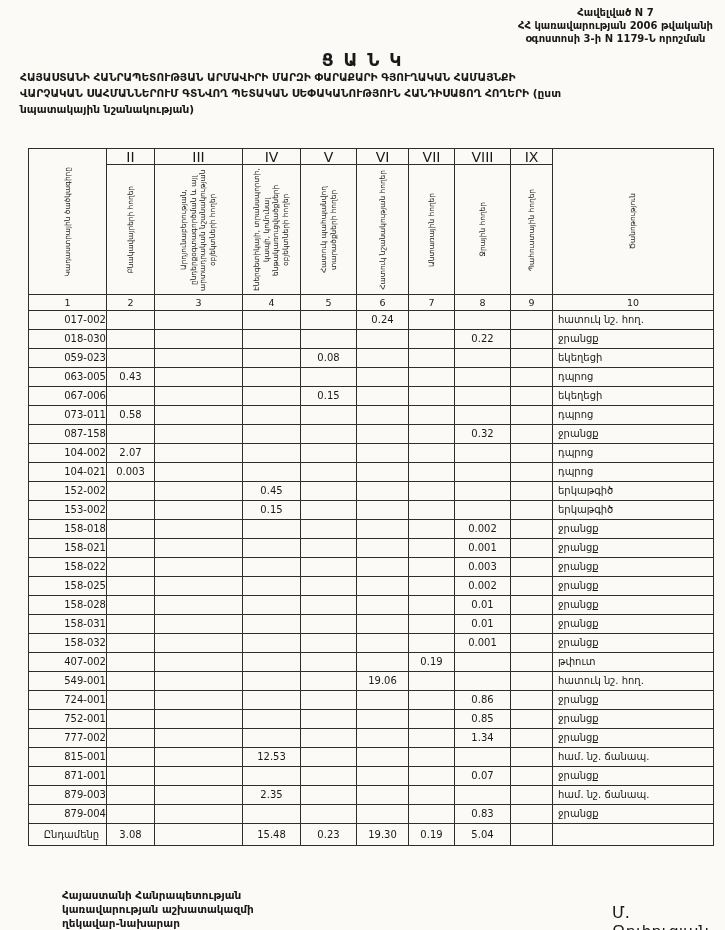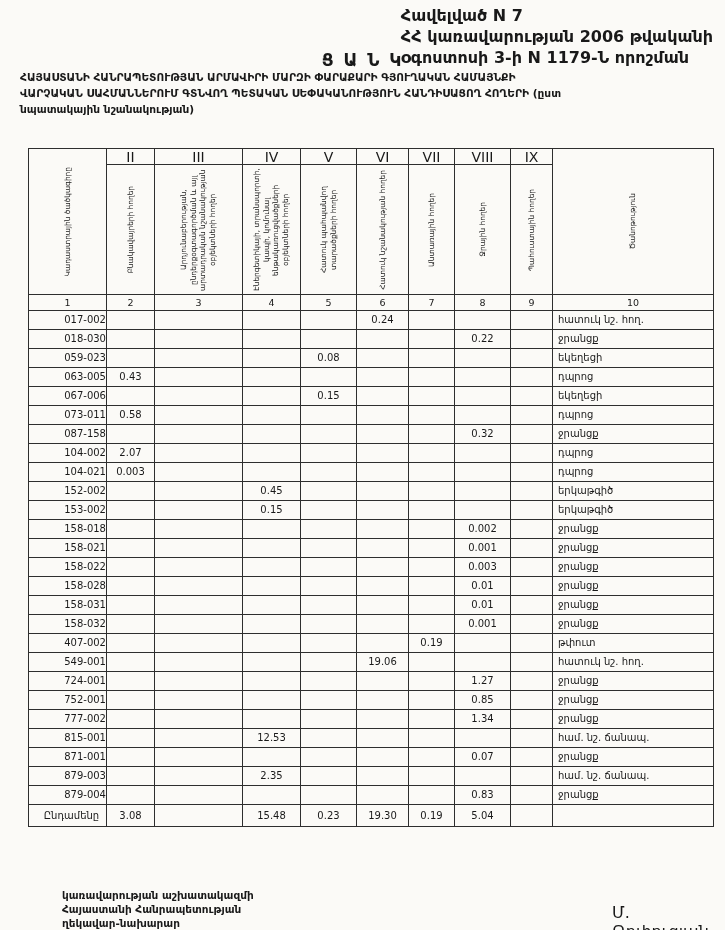--- a/index.html
+++ b/index.html
@@ -4,22 +4,22 @@
 <style>
   * { box-sizing: border-box; margin: 0; padding: 0; }
   html,body { background:#e8e8e6; }
   body { font-family:"DejaVu Sans", sans-serif; color:#191919; }
   .page {
     position: relative; width: 725px; height: 930px;
     background: #fbfaf7; margin: 0 auto; overflow: hidden;
   }
   .corner-block {
     position: absolute; top: 6px; right: 12px;
-    font-weight: bold;
-    font-size: 16px; line-height: 1.3;
+    text-align: center; font-weight: bold;
+    font-size: 10px; line-height: 1.3;
   }
   .doc-kind {
     position: absolute; top: 50px; left: 0; right: 0;
     text-align: center; font-weight: bold; font-size: 17px; letter-spacing: 2px;
   }
   .main-title {
     position: absolute; top: 70px; left: 20px; right: 12px;
     font-weight: bold; font-size: 10.6px; line-height: 1.5;
   }
   table.land {
@@ -332,20 +332,32 @@
           <td class="num"></td>
           <td class="num"></td>
           <td class="num"></td>
           <td class="num"></td>
           <td class="num"></td>
           <td class="num">0.003</td>
           <td class="num"></td>
           <td class="note">ջրանցք</td>
         </tr>
         <tr>
+          <td class="code">158-025</td>
+          <td class="num"></td>
+          <td class="num"></td>
+          <td class="num"></td>
+          <td class="num"></td>
+          <td class="num"></td>
+          <td class="num"></td>
+          <td class="num">0.002</td>
+          <td class="num"></td>
+          <td class="note">ջրանցք</td>
+        </tr>
+        <tr>
           <td class="code">158-028</td>
           <td class="num"></td>
           <td class="num"></td>
           <td class="num"></td>
           <td class="num"></td>
           <td class="num"></td>
           <td class="num"></td>
           <td class="num">0.01</td>
           <td class="num"></td>
           <td class="note">ջրանցք</td>
@@ -399,21 +411,21 @@
           <td class="note">հատուկ նշ. հող.</td>
         </tr>
         <tr>
           <td class="code">724-001</td>
           <td class="num"></td>
           <td class="num"></td>
           <td class="num"></td>
           <td class="num"></td>
           <td class="num"></td>
           <td class="num"></td>
-          <td class="num">1.27</td>
+          <td class="num">0.86</td>
           <td class="num"></td>
           <td class="note">ջրանցք</td>
         </tr>
         <tr>
           <td class="code">752-001</td>
           <td class="num"></td>
           <td class="num"></td>
           <td class="num"></td>
           <td class="num"></td>
           <td class="num"></td>
@@ -491,19 +503,19 @@
           <td class="num">19.30</td>
           <td class="num">0.19</td>
           <td class="num">5.04</td>
           <td class="num"></td>
           <td class="note"></td>
         </tr>
       </tbody>
   </table>
 
   <div class="footer-left">
+    <div>Հայաստանի Հանրապետության</div>
     <div>կառավարության աշխատակազմի</div>
-    <div>Հայաստանի Հանրապետության</div>
     <div>ղեկավար-նախարար</div>
   </div>
   <div class="signature">Մ. Թոփուզյան</div>
 
 </div>
 
 </body></html>

